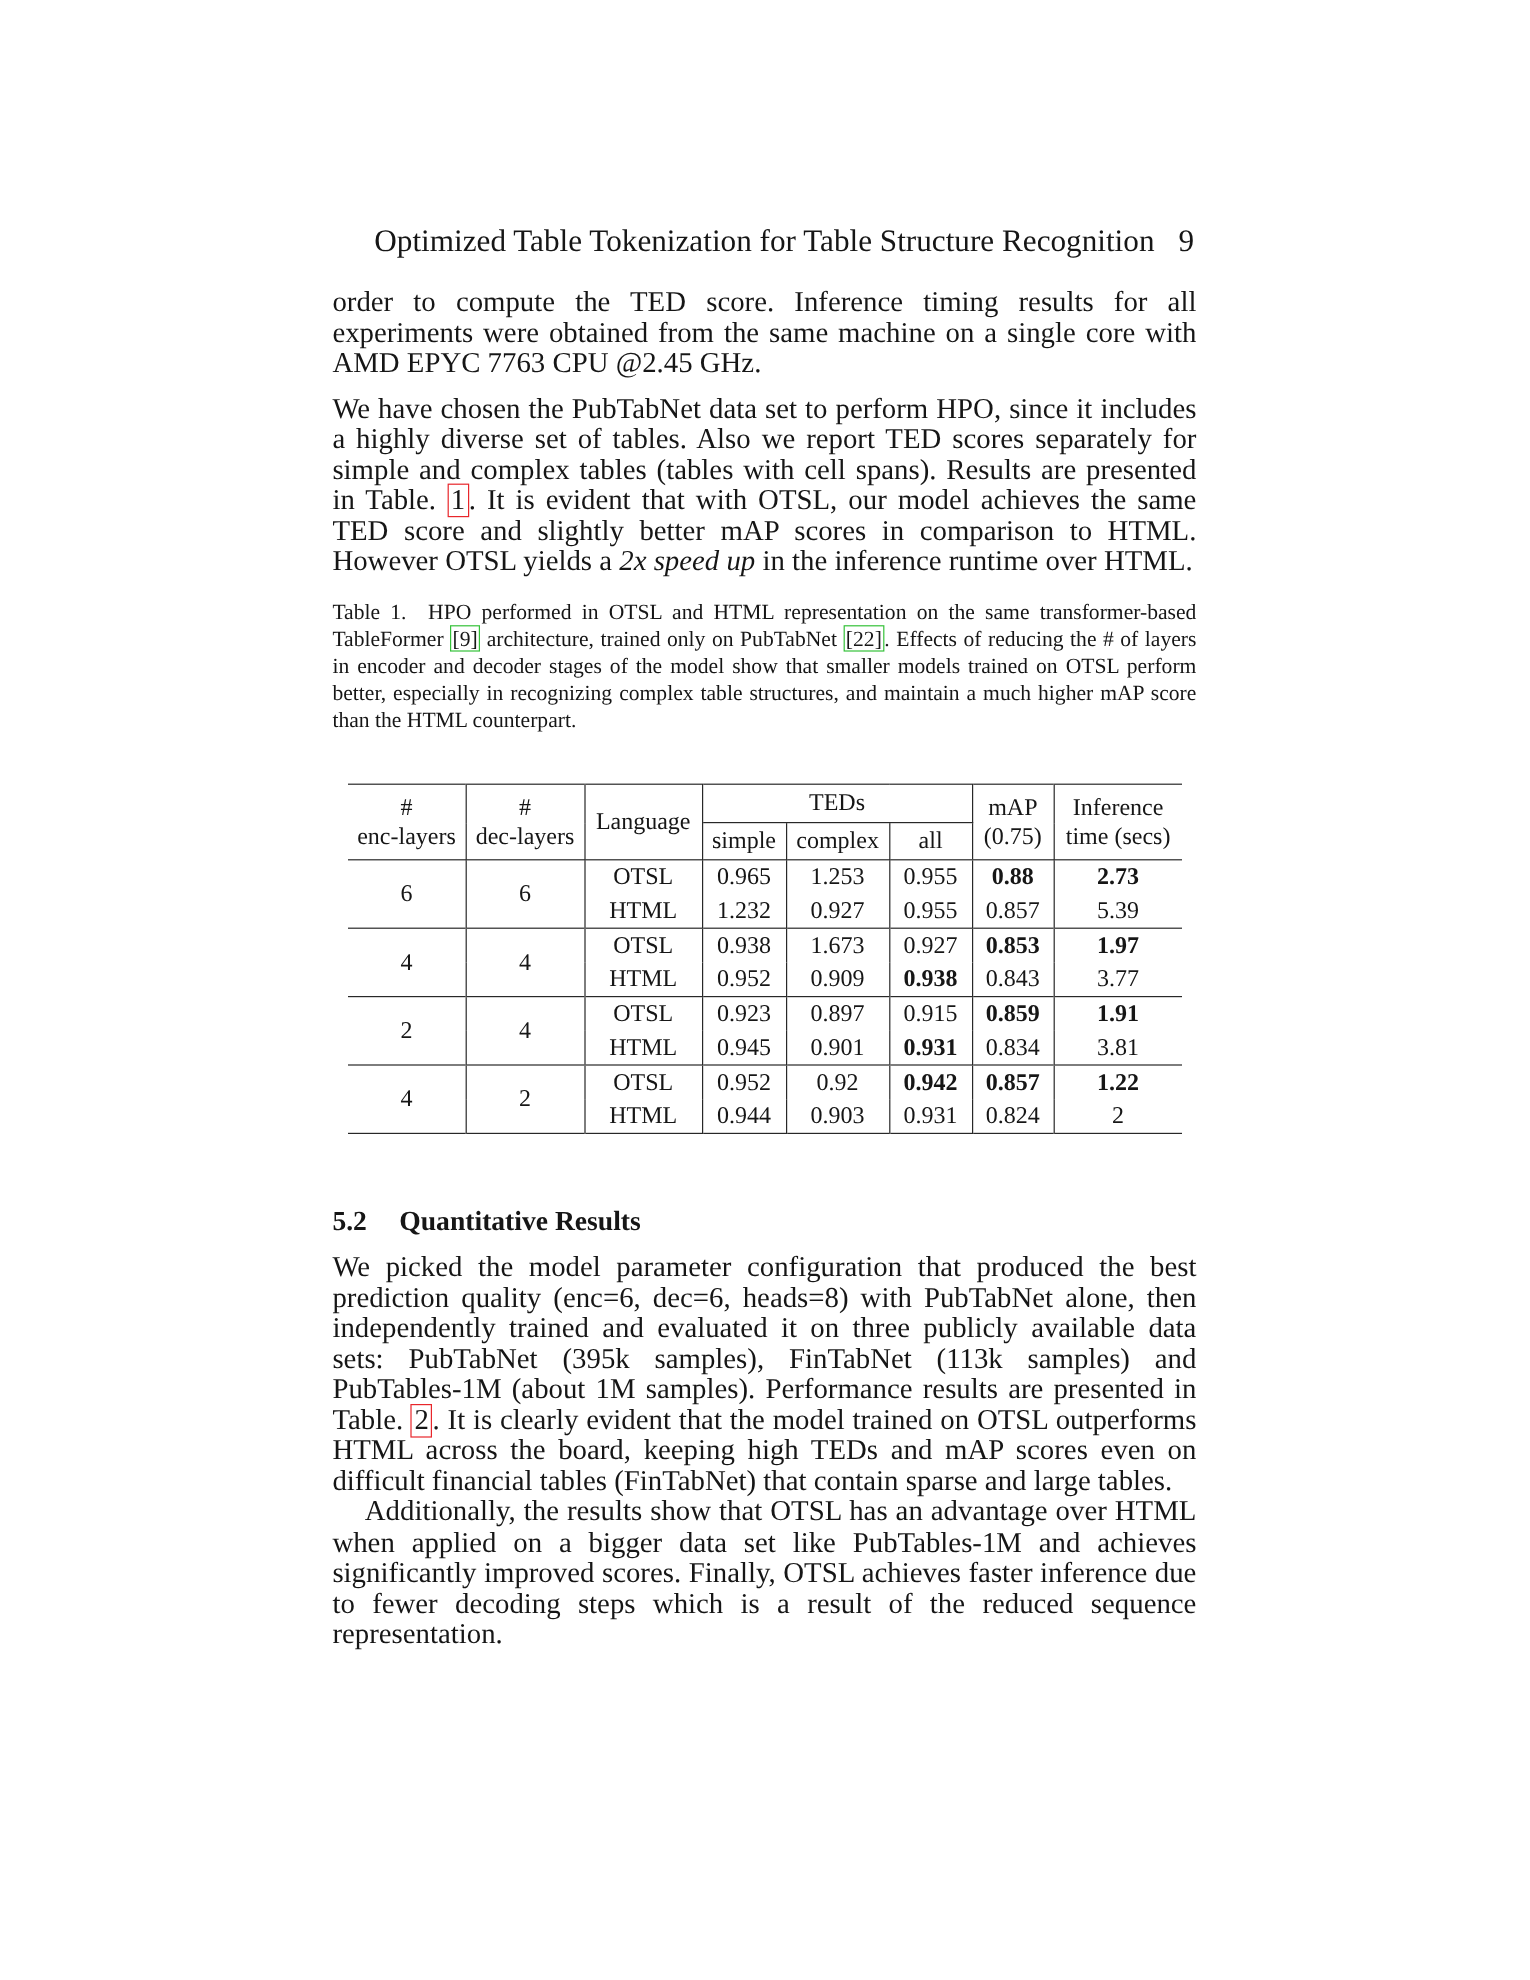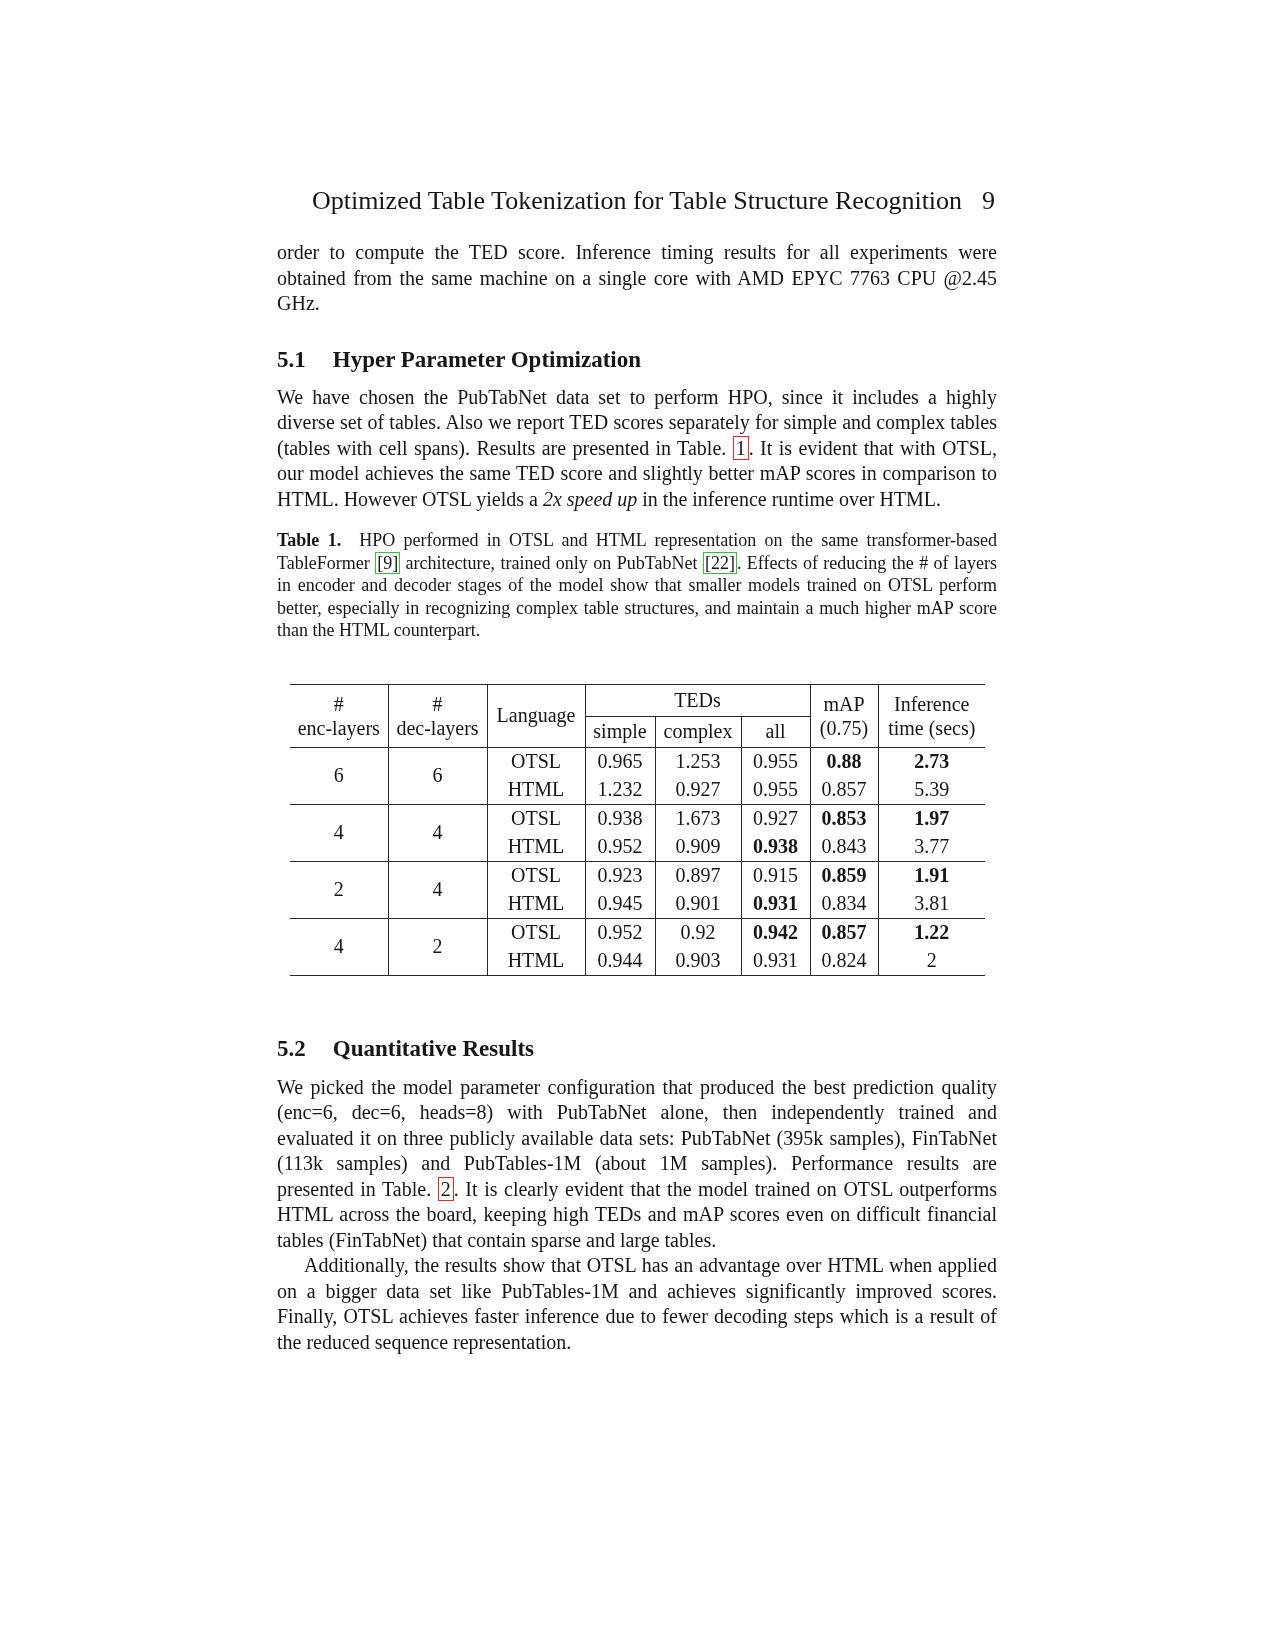--- a/index.html
+++ b/index.html
@@ -4,38 +4,38 @@
 <style>
   html,body { margin:0; padding:0; background:#ffffff; }
   .page { width:1275px; height:1650px; background:#ffffff; position:relative; overflow:hidden;
           font-family:"Liberation Serif", serif; color:#161616; }
   .col { width:720px; margin-left:277px; padding-top:186px; }
 
   .runhead { position:relative; height:26px; font-size:26px; }
   .rh-title { display:block; text-align:center; }
   .rh-page { position:absolute; right:2px; top:0; }
 
-  .body { font-size:20px; line-height:25.5px; text-align:justify; margin:0; }
+  .body { font-size:24px; line-height:25.5px; text-align:justify; margin:0; }
   .p1   { margin-top:28px; }
 
   .hsec { font-size:23px; line-height:26px; font-weight:bold; margin:0; }
   .hnum { margin-right:27px; }
   .s51  { margin-top:30px; }
   .s52  { margin-top:60px; }
 
   .p51  { margin-top:12px; }
   .p52  { margin-top:13px; }
   .plast{ text-indent:27px; }
 
   .em { font-style:italic; }
   .refbox  { border:1.5px solid #e8262b; padding:0 2px; }
   .citebox { border:1.5px solid #35c139; padding:0 1px; }
 
   .caption { margin:17px 0 0 0; font-size:18px; line-height:22.6px; text-align:justify; }
-  .capLabel{ font-weight:bold; margin-right:18px; }
+  .capLabel{ font-weight:normal; margin-right:18px; }
 
   table.t1 { border-collapse:collapse; table-layout:fixed; width:695px; margin:42px 0 0 13px;
              border-top:1.6px solid #282828; border-bottom:1.6px solid #282828; font-size:20px; }
   .t1 th, .t1 td { border-right:1.4px solid #282828; padding:0; text-align:center;
                    vertical-align:middle; font-weight:normal; }
   .t1 .last { border-right:none; }
   .t1 .hb   { border-bottom:1.4px solid #282828; }
   .t1 .cline{ border-bottom:1.4px solid #282828; }
   .t1 .gt   { border-top:1.4px solid #282828; }
   .t1 tr.hr1 th { height:31px; }
@@ -50,23 +50,20 @@
 <div class="page">
   <div class="col">
 
     <div class="runhead">
       <span class="rh-title">Optimized Table Tokenization for Table Structure Recognition</span>
       <span class="rh-page">9</span>
     </div>
 
     <p class="body p1">order to compute the TED score. Inference timing results for all experiments were obtained from the same machine on a single core with AMD EPYC 7763 CPU @2.45 GHz.</p>
 
-    <h2 class="hsec s51">
-      <span class="hnum">5.1</span><span>Hyper Parameter Optimization</span>
-    </h2>
 
     <p class="body p51">
       <span>We have chosen the PubTabNet data set to perform HPO, since it includes a highly diverse set of tables. Also we report TED scores separately for simple and complex tables (tables with cell spans). Results are presented in Table. </span><span class="refbox">1</span><span>. It is evident that with OTSL, our model achieves the same TED score and slightly better mAP scores in comparison to HTML. However OTSL yields a </span><span class="em">2x speed up</span><span> in the inference runtime over HTML.</span>
     </p>
 
     <p class="caption">
       <span class="capLabel">Table 1.</span><span>HPO performed in OTSL and HTML representation on the same transformer-based TableFormer </span><span class="citebox">[9]</span><span> architecture, trained only on PubTabNet </span><span class="citebox">[22]</span><span>. Effects of reducing the # of layers in encoder and decoder stages of the model show that smaller models trained on OTSL perform better, especially in recognizing complex table structures, and maintain a much higher mAP score than the HTML counterpart.</span>
     </p>
 
     <table class="t1">

